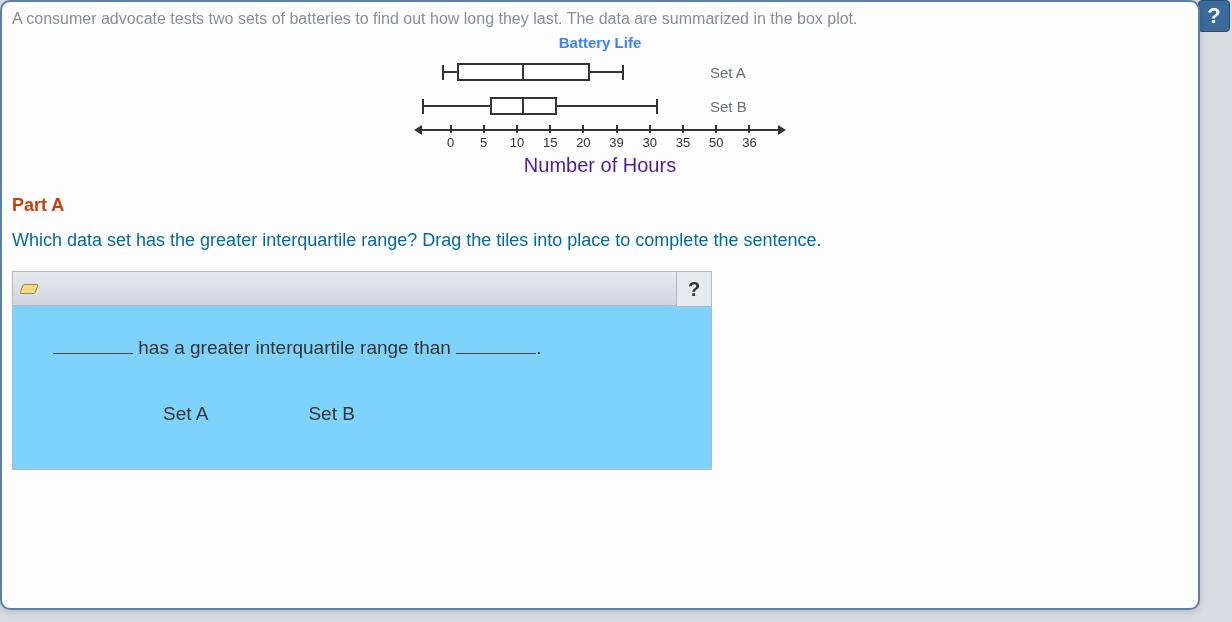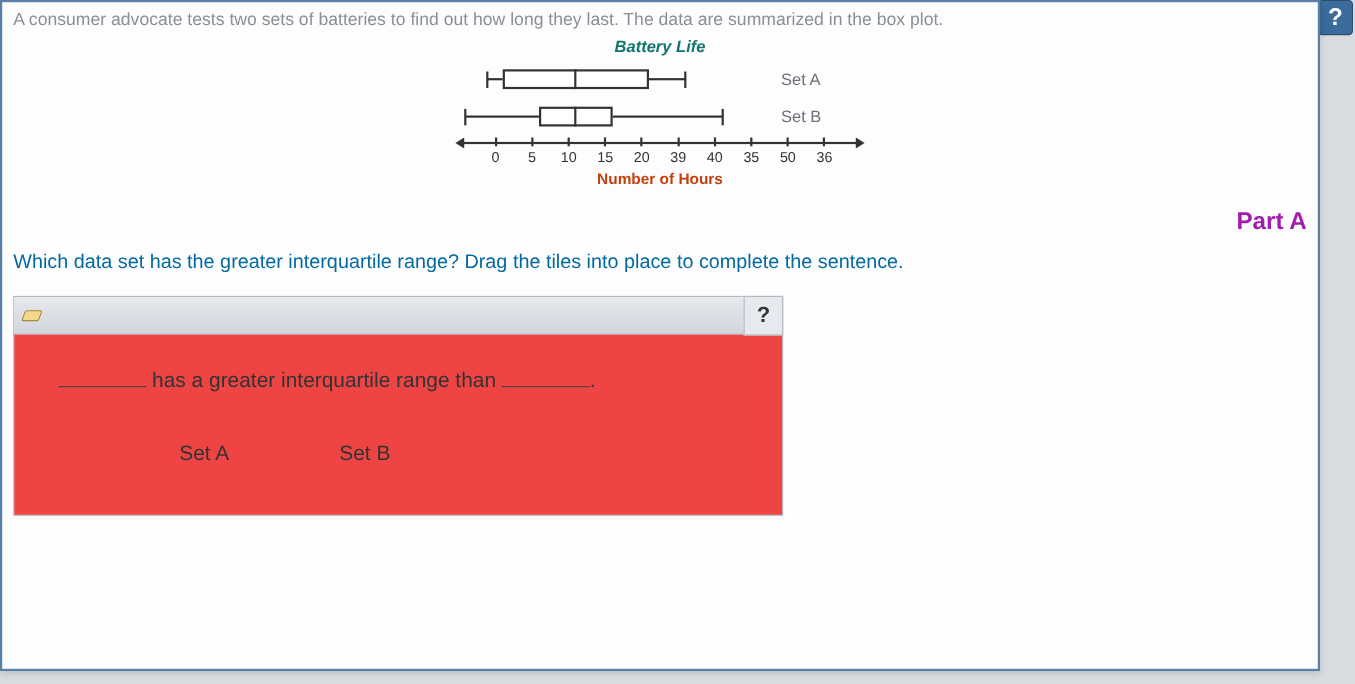--- a/index.html
+++ b/index.html
@@ -12,21 +12,21 @@
     position: relative;
   }
   .page-container {
     position: absolute;
     top: 0;
     left: 0;
     width: 1200px;
     height: 610px;
     background: #fdfdfd;
     border: 2px solid #5a7fa8;
-    border-radius: 0;
+    border-radius: 10px;
     box-shadow: 0 2px 6px rgba(0,0,0,0.15);
     padding: 8px 10px;
   }
   .help-badge {
     position: absolute;
     top: 0;
     right: 2px;
     width: 32px;
     height: 32px;
     background: #3a6b9a;
@@ -47,24 +47,23 @@
     margin-bottom: 6px;
   }
   
   .chart-wrap {
     width: 420px;
     margin: 0 auto 10px auto;
     text-align: center;
   }
   .chart-title {
     font-weight: bold;
-    color: #0f766e;
+    color: #3b82f6;
     margin-bottom: 6px;
     font-size: 15px;
-    font-style: italic;
   }
   .plot-row {
     display: flex;
     align-items: center;
     height: 30px;
     margin-bottom: 4px;
     position: relative;
   }
   .plot-area {
     position: relative;
@@ -140,31 +139,30 @@
     width: 1px;
   }
   .tick::before {
     content: "";
     width: 2px;
     height: 8px;
     background: #333;
     margin-bottom: 2px;
   }
   .axis-label {
+    font-weight: normal;
+    color: #4c1d95;
+    margin-top: 4px;
+    font-size: 20px;
+  }
+  .part-label {
     font-weight: bold;
     color: #c2410c;
-    margin-top: 4px;
-    font-size: 14px;
-  }
-  .part-label {
-    font-weight: bold;
-    color: #a21caf;
-    font-size: 22px;
+    font-size: 18px;
     margin: 18px 0 14px 0;
-    text-align: right;
   }
   .question-text {
     font-size: 18px;
     color: #0369a1;
     margin-bottom: 20px;
   }
   .answer-panel {
     position: relative;
     width: 700px;
     border: 1px solid #b4b9c0;
@@ -205,21 +203,21 @@
     color: #333;
     font-weight: bold;
     font-size: 20px;
     display: flex;
     align-items: center;
     justify-content: center;
     cursor: pointer;
   }
   .panel-body {
     padding: 30px 40px 40px 40px;
-    background: #ef4444;
+    background: #7dd3fc;
   }
   .sentence {
     font-size: 19px;
     color: #333;
     margin-bottom: 40px;
   }
   .blank {
     display: inline-block;
     border-bottom: 1px solid #444;
     min-width: 80px;
@@ -289,21 +287,21 @@
           <div class="tick">
             <span>15</span>
           </div>
           <div class="tick">
             <span>20</span>
           </div>
           <div class="tick">
             <span>39</span>
           </div>
           <div class="tick">
-            <span>40</span>
+            <span>30</span>
           </div>
           <div class="tick">
             <span>35</span>
           </div>
           <div class="tick">
             <span>50</span>
           </div>
           <div class="tick">
             <span>36</span>
           </div>

